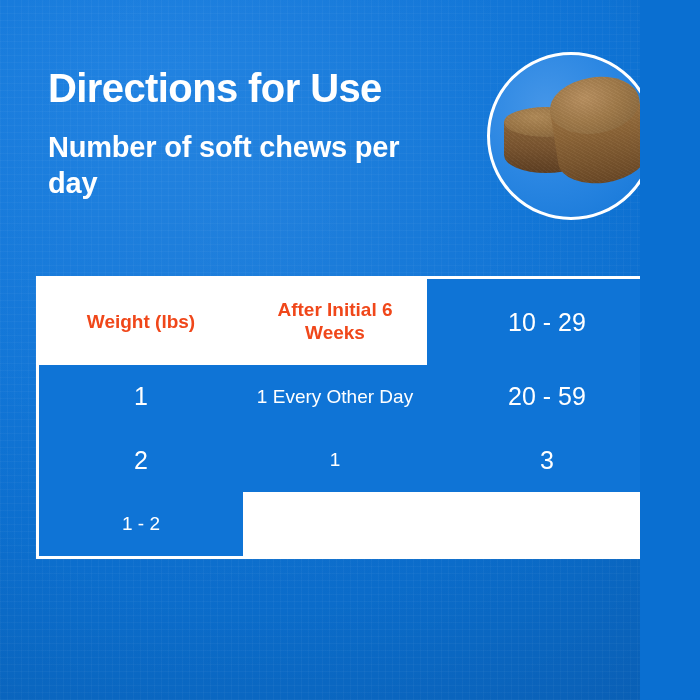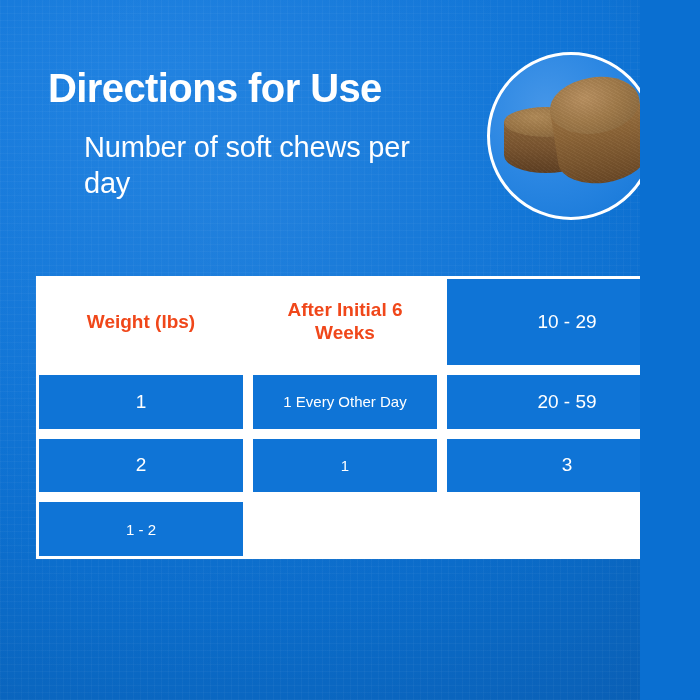--- a/index.html
+++ b/index.html
@@ -29,22 +29,22 @@
   }
 
   
   #title{
     position:absolute;left:48px;top:68px;
     font-size:40px;font-weight:bold;color:#ffffff;
     letter-spacing:-0.6px;line-height:1.0;white-space:nowrap;
   }
   #subtitle{
     position:absolute;left:48px;top:130px;width:360px;
-    font-size:29px;font-weight:normal;color:#ffffff;
-    line-height:1.24;letter-spacing:-0.2px;margin-left:36px;
+    font-size:29px;font-weight:bold;color:#ffffff;
+    line-height:1.24;letter-spacing:-0.2px;
   }
 
   
   #product-circle{
     position:absolute;left:487px;top:52px;width:168px;height:168px;
     border-radius:50%;
     border:3px solid #ffffff;
     box-sizing:border-box;
     overflow:hidden;
     background:radial-gradient(circle at 35% 32%, #4596e8 0%, #2a86e2 48%, #1476d6 100%);
@@ -86,39 +86,39 @@
     opacity:.55;pointer-events:none;
   }
 
   
   #table{
     position:absolute;left:36px;top:276px;width:631px;height:283px;
     background:#ffffff;                 
     display:grid;
     grid-template-columns:204px 184px 240px;
     grid-template-rows:86px 1fr 1fr 1fr;
-    gap:10px;
+    gap:0;
     box-sizing:border-box;
     padding:3px;
   }
   .cell{
     display:flex;align-items:center;justify-content:center;
     text-align:center;box-sizing:border-box;padding:4px 6px;
   }
   .cell.head{
     background:#ffffff;
     color:#f0471a;
     font-size:19px;font-weight:bold;line-height:1.2;
   }
   .cell.body{
     background:#0f74d6;
     color:#ffffff;
-    font-size:19px;font-weight:normal;
+    font-size:25px;font-weight:normal;
   }
-  .cell.body.wide{font-size:15px;}
+  .cell.body.wide{font-size:19px;}
 </style>
 </head>
 <body>
 
 <div id="page">
 
   <div id="texture"></div>
   <div id="vignette"></div>
 
   <div id="title">Directions for Use</div>

